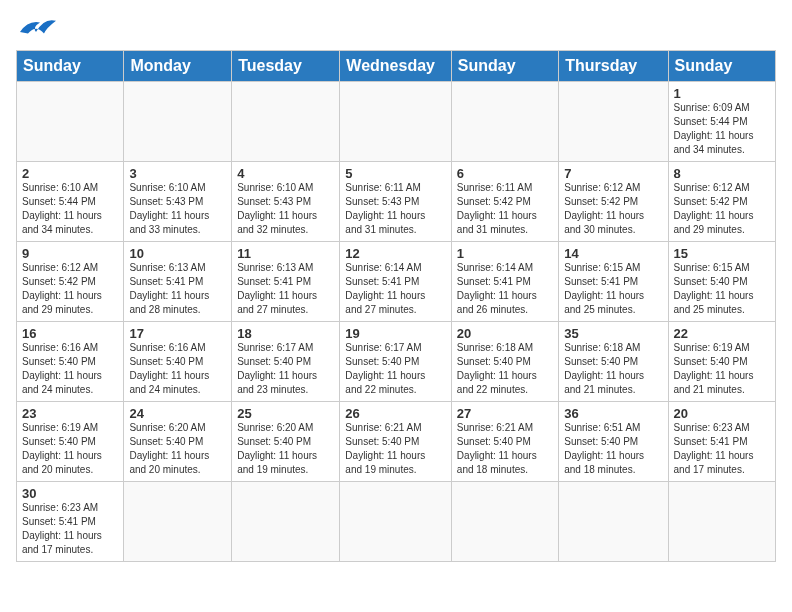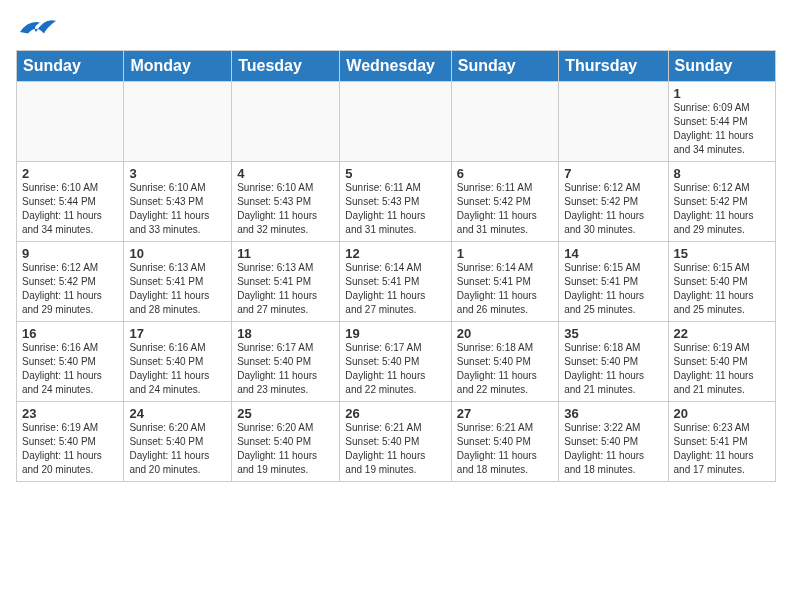--- a/index.html
+++ b/index.html
@@ -293,26 +293,40 @@
 Daylight: 11 hours
 and 19 minutes.</div></div>
         </td>
         <td>
           <div class="cell-content"><span class="day-number">27</span><div class="day-info" style="white-space: pre-line;">Sunrise: 6:21 AM
 Sunset: 5:40 PM
 Daylight: 11 hours
 and 18 minutes.</div></div>
         </td>
         <td>
-          <div class="cell-content"><span class="day-number">36</span><div class="day-info" style="white-space: pre-line;">Sunrise: 3:22 AM
+          <div class="cell-content"><span class="day-number">36</span><div class="day-info" style="white-space: pre-line;">Sunrise: 6:51 AM
 Sunset: 5:40 PM
 Daylight: 11 hours
 and 18 minutes.</div></div>
         </td>
         <td>
           <div class="cell-content"><span class="day-number">20</span><div class="day-info" style="white-space: pre-line;">Sunrise: 6:23 AM
 Sunset: 5:41 PM
 Daylight: 11 hours
 and 17 minutes.</div></div>
         </td>
+      </tr>
+      <tr>
+        <td class="last-row">
+          <div class="cell-content"><span class="day-number">30</span><div class="day-info" style="white-space: pre-line;">Sunrise: 6:23 AM
+Sunset: 5:41 PM
+Daylight: 11 hours
+and 17 minutes.</div></div>
+        </td>
+        <td class="last-row empty"></td>
+        <td class="last-row empty"></td>
+        <td class="last-row empty"></td>
+        <td class="last-row empty"></td>
+        <td class="last-row empty"></td>
+        <td class="last-row empty"></td>
       </tr>
     </tbody>
 </table>
 
 </body></html>

